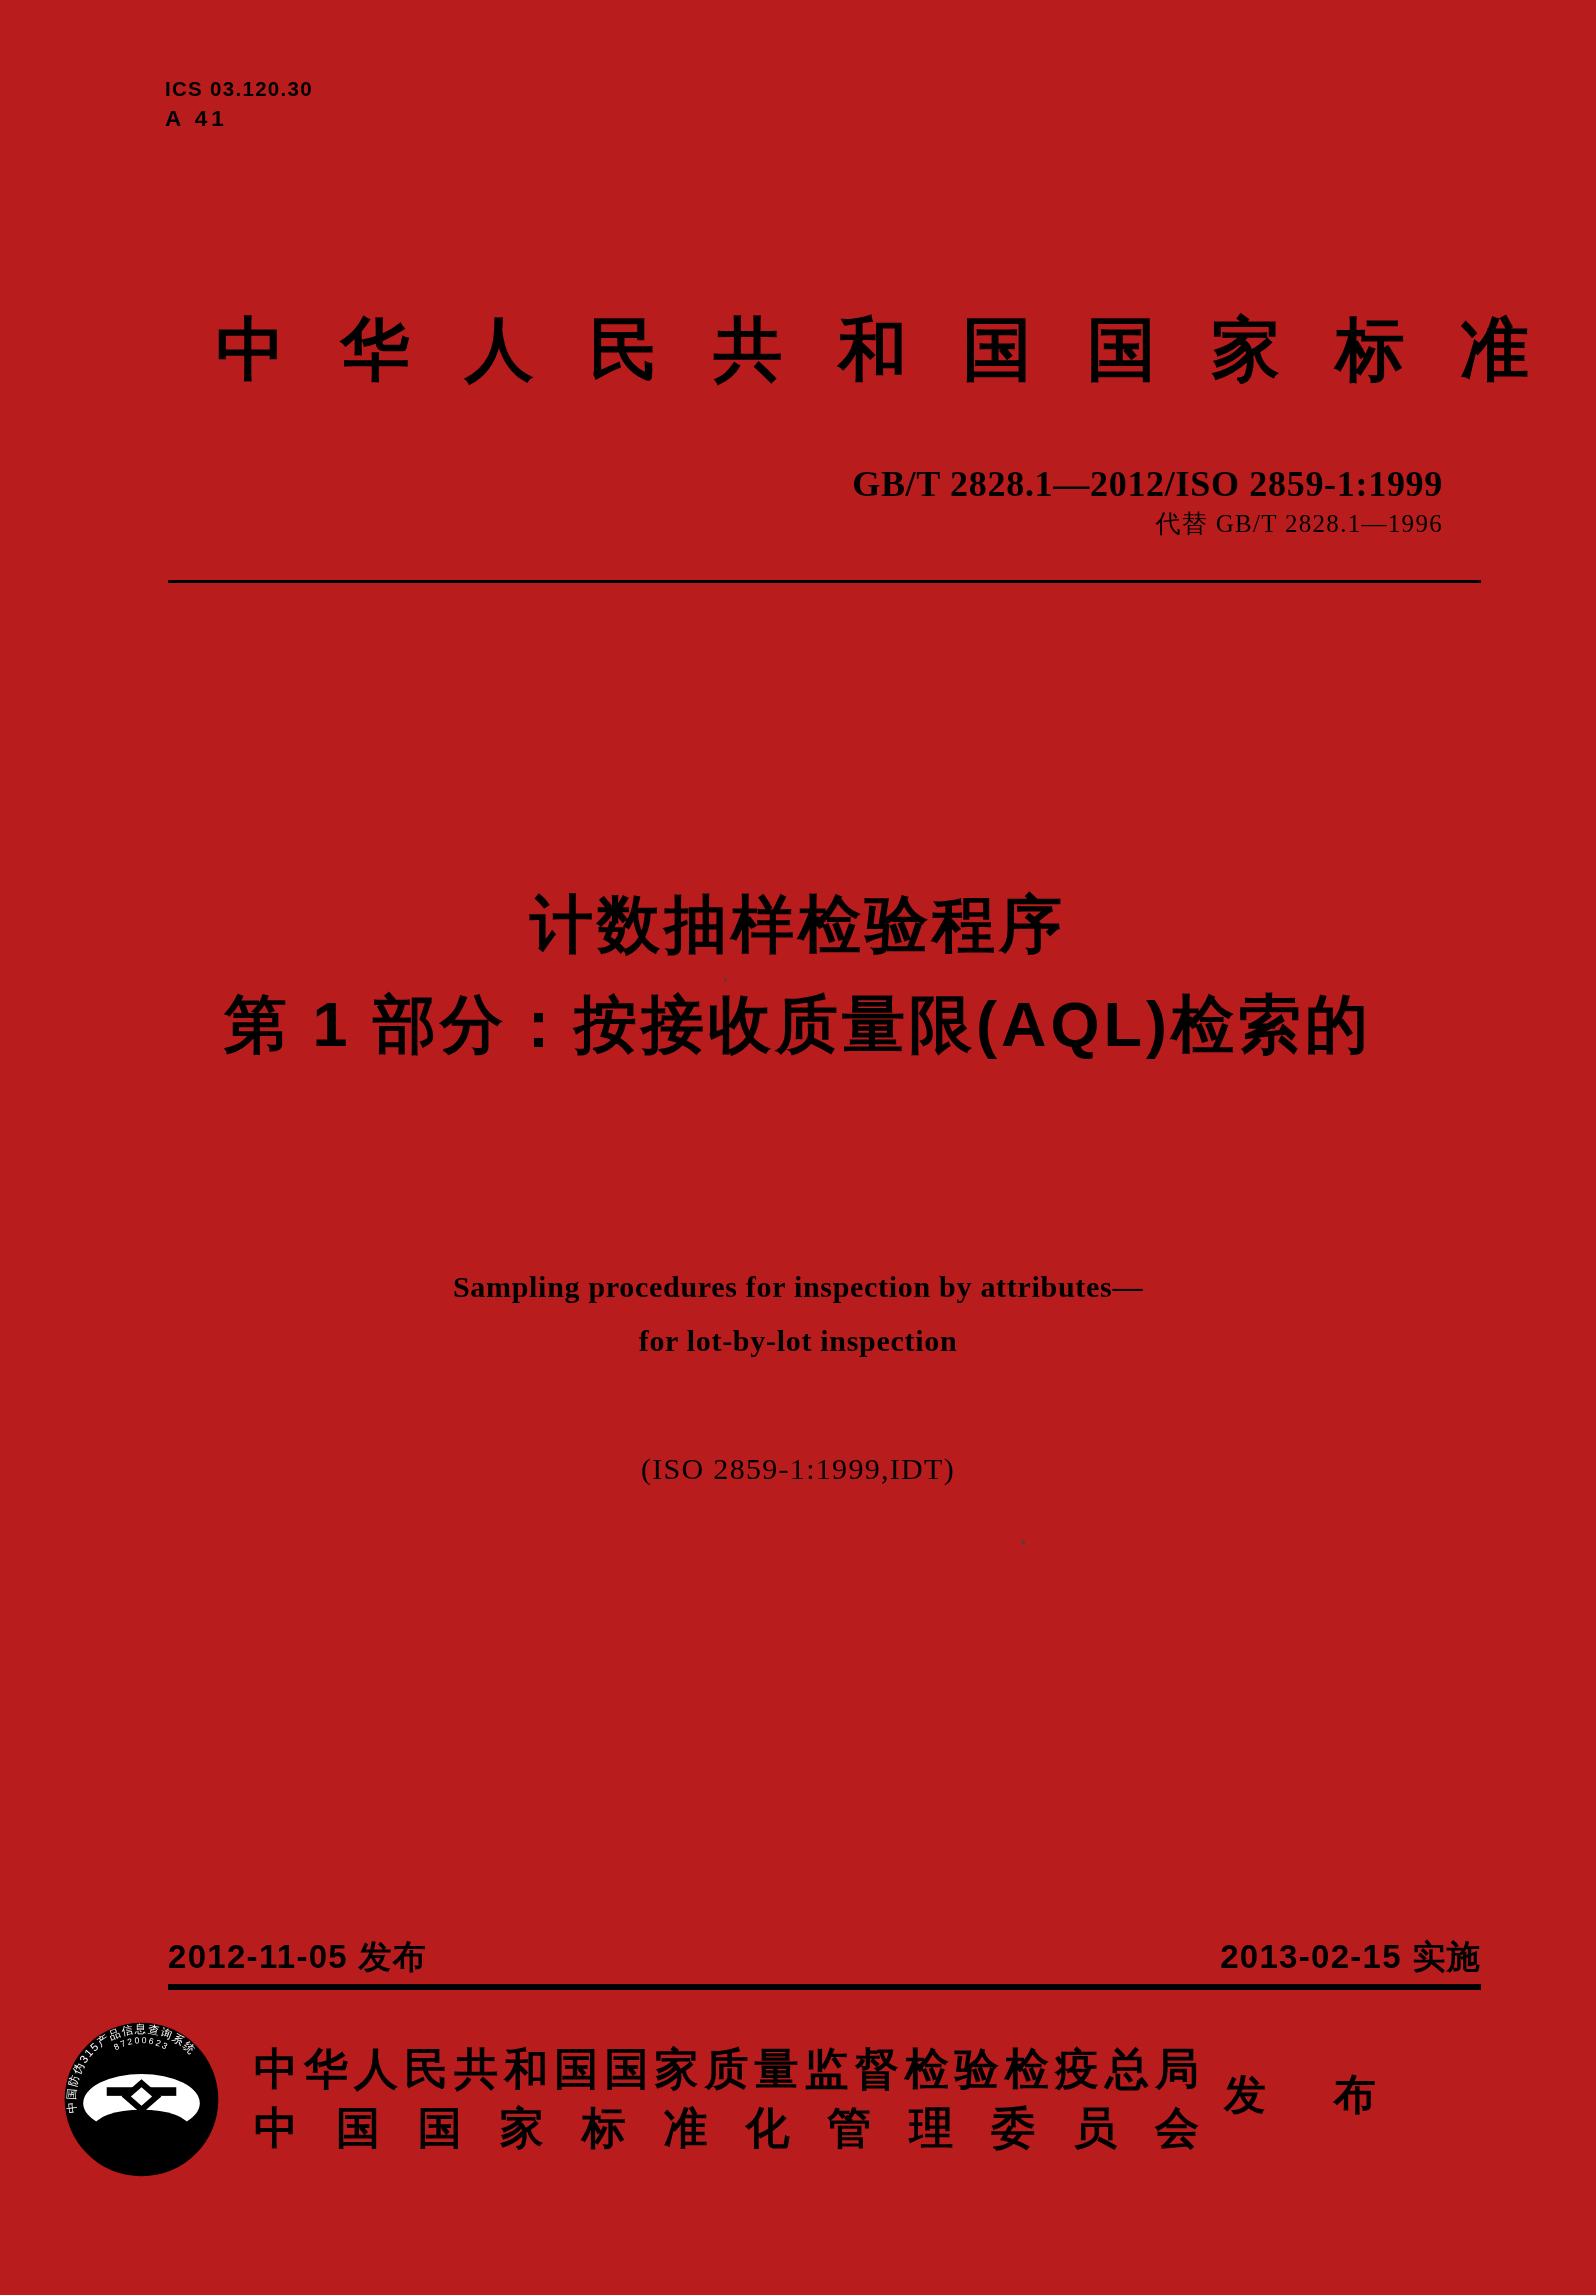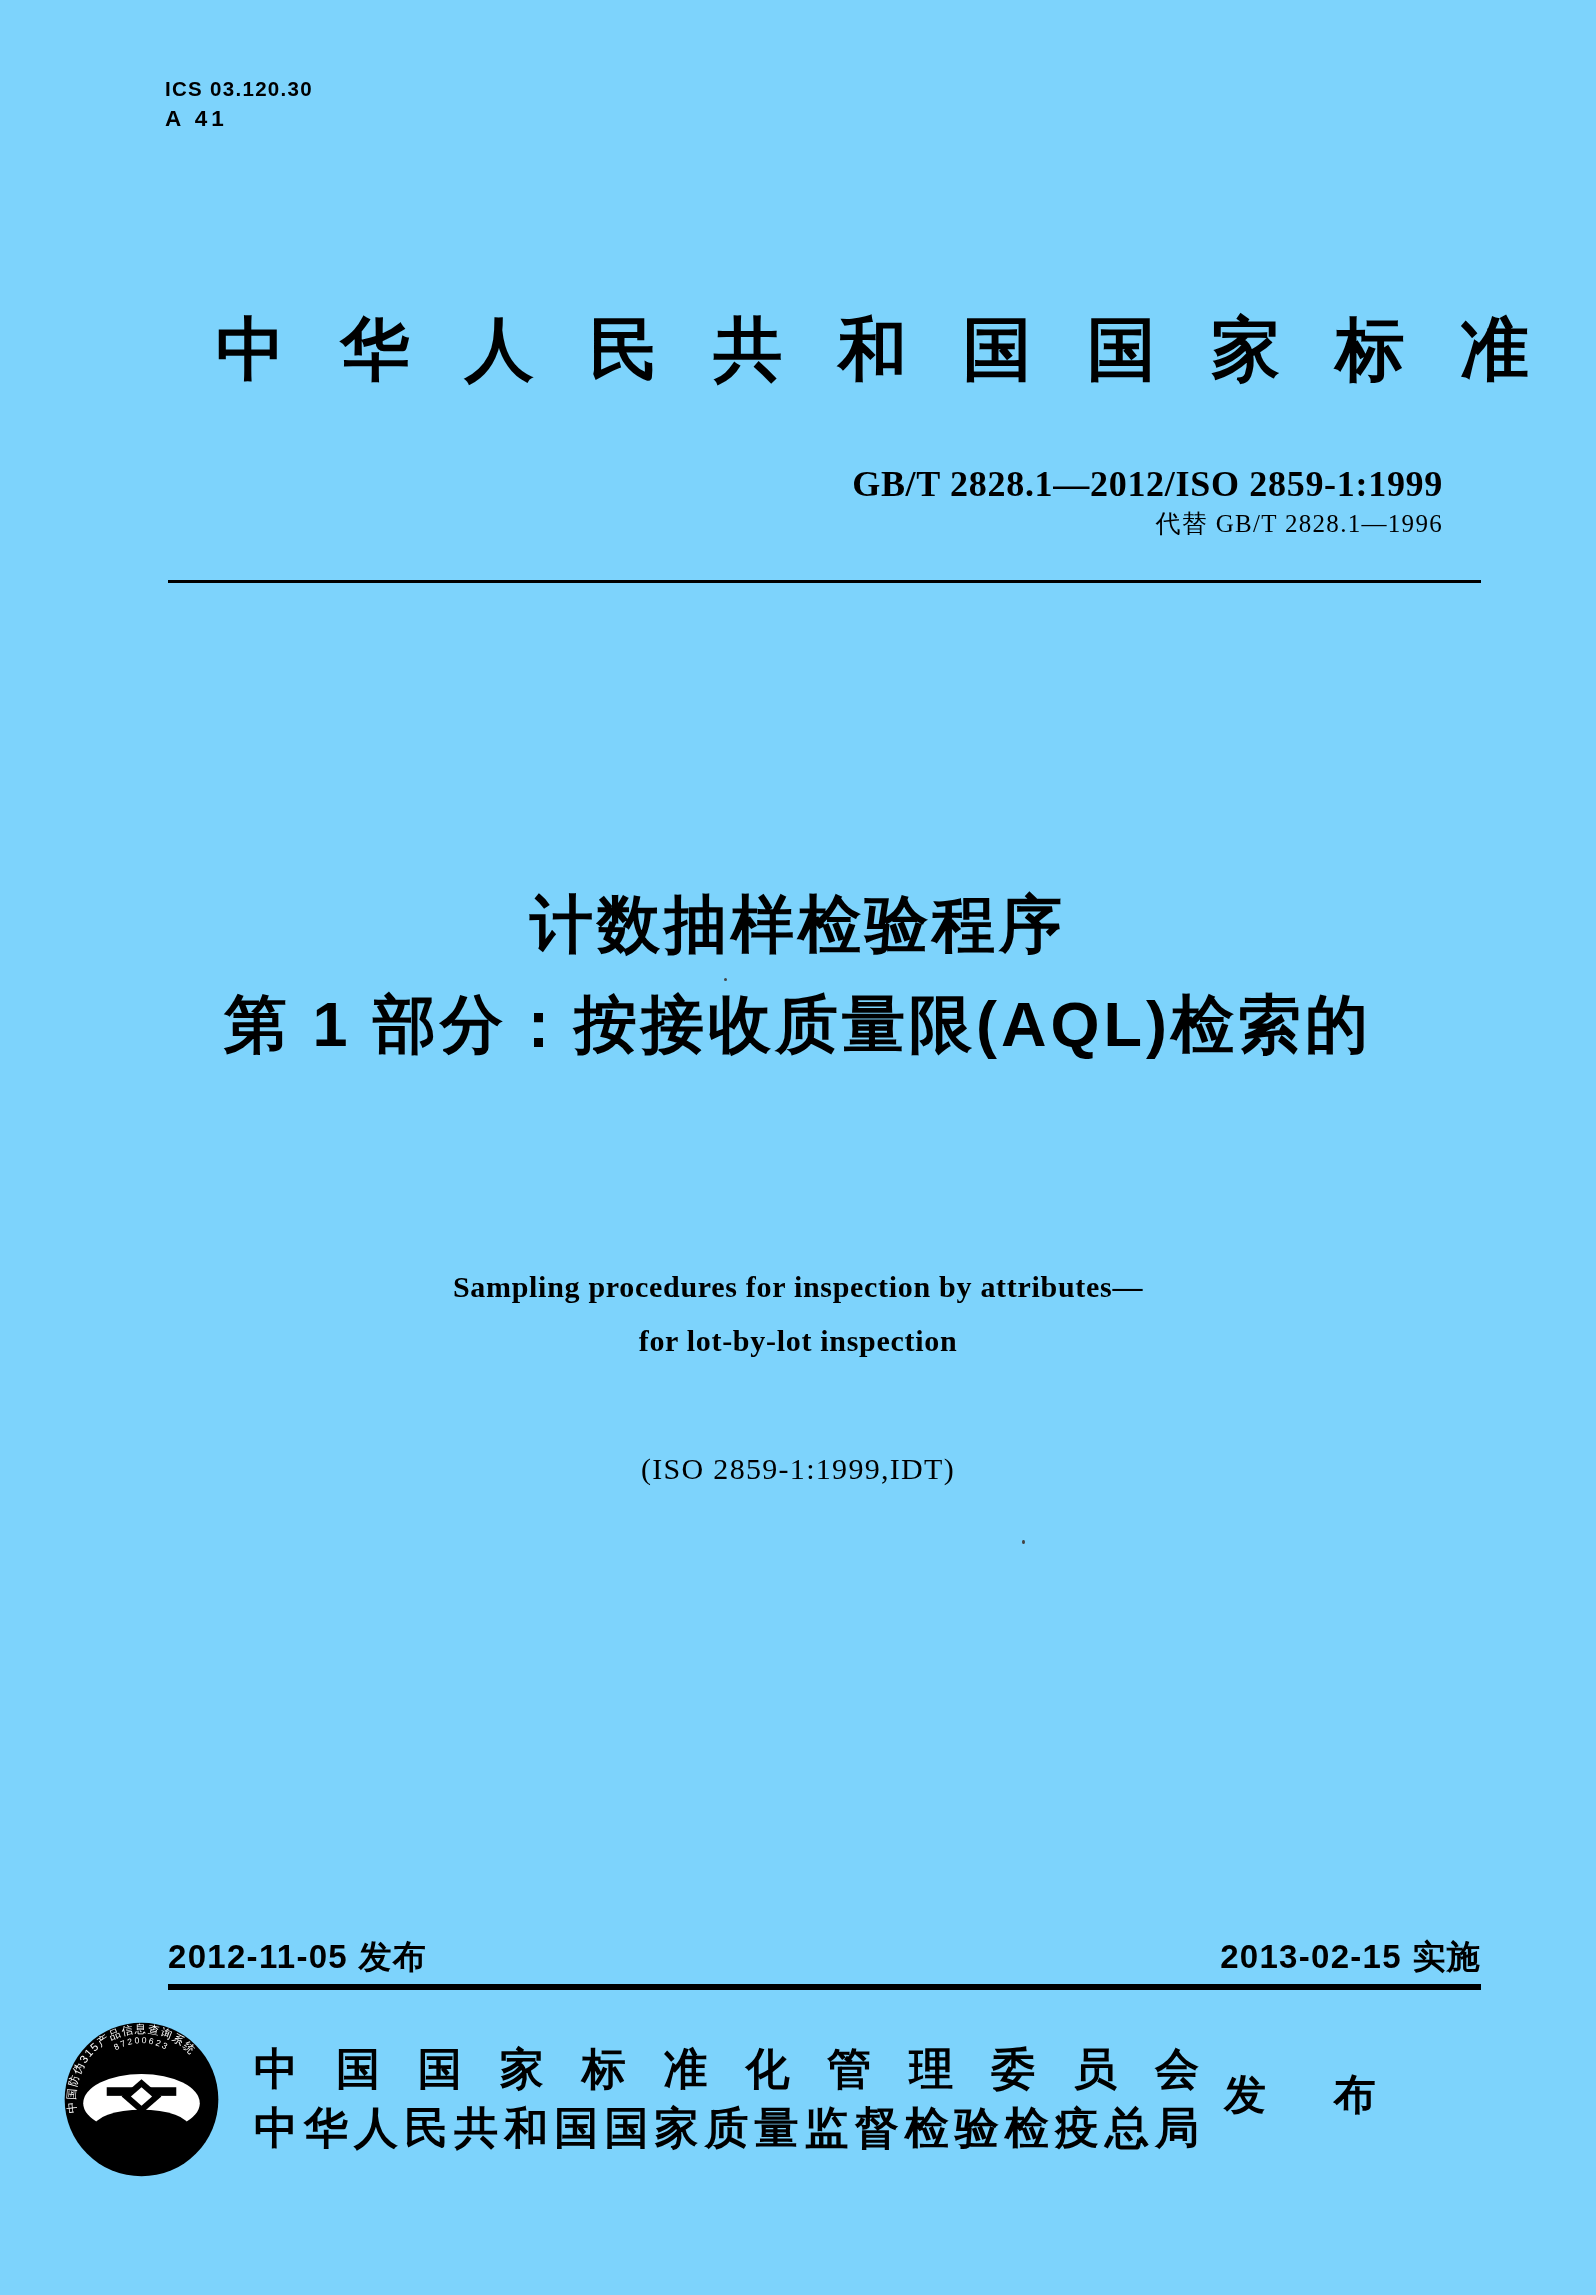--- a/index.html
+++ b/index.html
@@ -8,21 +8,21 @@
     width: 1596px;
     height: 2295px;
     position: relative;
     font-family: "Liberation Sans", sans-serif;
     color: #000;
     overflow: hidden;
   }
   .page {
     position: absolute;
     inset: 0;
-    background: #7dd3fc;
+    background: #b91c1c;
   }
 
   
   .ics-block {
     position: absolute;
     left: 165px;
     top: 74px;
     font-family: "Liberation Sans", sans-serif;
     font-weight: 700;
     font-size: 20.5px;
@@ -254,20 +254,20 @@
     <path d="M 118.5 100 l 16 14 l -16 14 l -16 -14 z" fill="#fff"></path>
     <text font-family="Liberation Sans, sans-serif" font-size="17" fill="#ffffff" letter-spacing="2">
       <textPath href="#rimPath" startOffset="2">中国防伪315产品信息查询系统</textPath>
     </text>
     <text font-family="Liberation Sans, sans-serif" font-size="13" fill="#ffffff" letter-spacing="3">
       <textPath href="#innerPath" startOffset="98">87200623</textPath>
     </text>
   </svg>
 
   <div class="agency-block">
+    <div class="agency-line">中华人民共和国国家质量监督检验检疫总局</div>
     <div class="agency-line">中国国家标准化管理委员会</div>
-    <div class="agency-line">中华人民共和国国家质量监督检验检疫总局</div>
   </div>
 
   <div class="publish-label">发 布</div>
 
 </div>
 
 
 </body></html>

